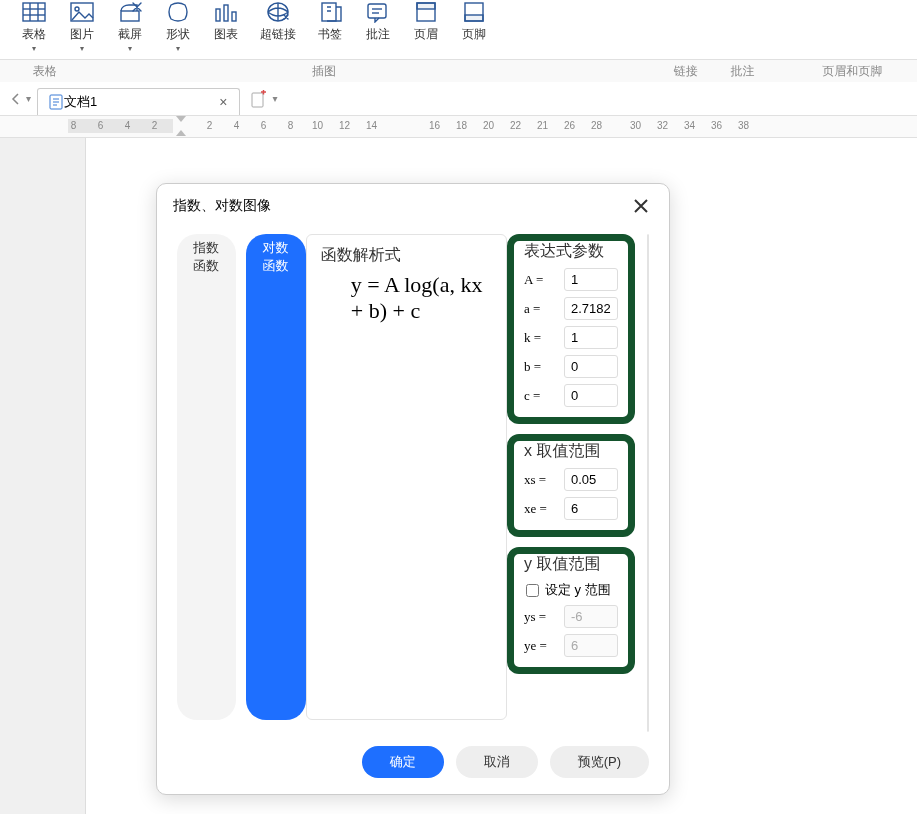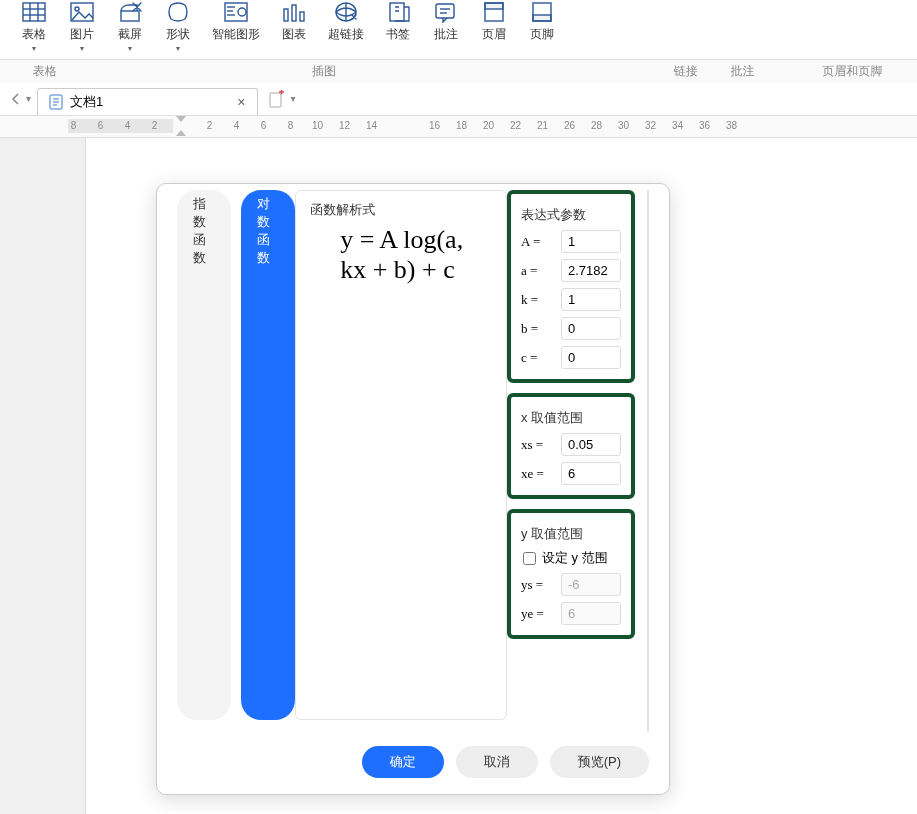--- a/index.html
+++ b/index.html
@@ -79,21 +79,21 @@
       cursor: pointer;
     }
     .tab {
       display: flex;
       align-items: center;
       border: 1px solid #ccc;
       border-bottom: none;
       padding: 4px 10px;
       margin-top: 6px;
       border-radius: 3px 3px 0 0;
-      gap: 6px;
+      gap: 0;
       font-size: 13px;
     }
     .tab-icon {
       width: 16px;
       height: 16px;
       display: flex;
       align-items: center;
       justify-content: center;
     }
     .tab-close {
@@ -219,45 +219,45 @@
       color: #ffffff;
     }
 
     .formula-box {
       border: 1px solid #e3e3e3;
       border-radius: 6px;
       padding: 10px 14px 18px 14px;
       margin-bottom: 12px;
     }
     .box-title {
-      font-size: 13px;
+      font-size: 16px;
       color: #333;
       margin-bottom: 6px;
     }
     .formula-text {
       font-family: "Times New Roman", serif;
-      font-size: 26px;
+      font-size: 22px;
       padding-left: 30px;
     }
 
     .columns {
       display: flex;
       gap: 12px;
       flex: 1;
     }
     .left-col {
       width: 128px;
       display: flex;
       flex-direction: column;
       gap: 10px;
     }
     .param-box {
-      border: 4px solid #14532d;
-      border-radius: 6px;
-      padding: 12px 10px 10px 10px;
+      border: 7px solid #14532d;
+      border-radius: 12px;
+      padding: 0 10px 10px 10px;
     }
     .param-row {
       display: flex;
       align-items: center;
       margin-top: 6px;
       gap: 6px;
     }
     .param-label {
       width: 34px;
       font-size: 13px;
@@ -355,32 +355,20 @@
       </div>
       <div class="ribbon-item">
         <div class="ribbon-icon">
           <svg width="26" height="22" viewBox="0 0 26 22">
             <path d="M6 4 Q2 11 6 18 Q13 22 20 18 Q24 11 20 4 Q13 0 6 4 Z"></path>
           </svg>
         </div>
     <div class="ribbon-label">形状</div>
     <div class="ribbon-dropdown">▾</div>
       </div>
-      <div class="ribbon-item">
-        <div class="ribbon-icon">
-          <svg width="26" height="22" viewBox="0 0 26 22">
-            <rect x="2" y="2" width="22" height="18"></rect>
-            <line x1="4" y1="6" x2="12" y2="6"></line>
-            <line x1="4" y1="10" x2="10" y2="10"></line>
-            <line x1="4" y1="14" x2="12" y2="14"></line>
-            <circle cx="19" cy="11" r="4"></circle>
-          </svg>
-        </div>
-    <div class="ribbon-label">智能图形</div>
-    </div>
       <div class="ribbon-item">
         <div class="ribbon-icon">
           <svg width="26" height="22" viewBox="0 0 26 22">
             <rect x="3" y="8" width="4" height="12"></rect>
             <rect x="11" y="4" width="4" height="16"></rect>
             <rect x="19" y="11" width="4" height="9"></rect>
           </svg>
         </div>
     <div class="ribbon-label">图表</div>
     </div>
@@ -486,40 +474,48 @@
       <div class="ruler-num" style="width: 27px;">10</div>
       <div class="ruler-num" style="width: 27px;">12</div>
       <div class="ruler-num" style="width: 27px;">14</div>
       <div class="ruler-num" style="width: 27px; margin-left: 36px;">16</div>
       <div class="ruler-num" style="width: 27px;">18</div>
       <div class="ruler-num" style="width: 27px;">20</div>
       <div class="ruler-num" style="width: 27px;">22</div>
       <div class="ruler-num" style="width: 27px;">21</div>
       <div class="ruler-num" style="width: 27px;">26</div>
       <div class="ruler-num" style="width: 27px;">28</div>
-      <div class="ruler-num" style="width: 27px;">30</div>
+      <div class="ruler-num" style="width: 27px; margin-left: 12px;">30</div>
       <div class="ruler-num" style="width: 27px;">32</div>
       <div class="ruler-num" style="width: 27px;">34</div>
       <div class="ruler-num" style="width: 27px;">36</div>
       <div class="ruler-num" style="width: 27px;">38</div>
     </div>
   <div class="ruler-indent">
     <svg width="10" height="20" viewBox="0 0 10 20">
       <path d="M0 0 H10 L5 6 Z" fill="#bbb"></path>
       <path d="M5 14 L0 20 H10 Z" fill="#bbb"></path>
     </svg>
   </div>
 </div>
 
 <div class="doc-area">
   <div class="doc-margin"></div>
   <div class="doc-page"></div>
 </div>
 
 <div class="dialog">
+  <div class="dialog-header">
+    <span>指数、对数图像</span>
+    <div class="dialog-close">
+      <svg width="16" height="16" viewBox="0 0 16 16">
+          <path d="M2 2 L14 14 M14 2 L2 14" stroke="#333" stroke-width="2"></path>
+        </svg>
+    </div>
+  </div>
 
   <div class="dialog-body">
     <div class="pill-tabs">
       <div class="pill">指数函数</div>
       <div class="pill active">对数函数</div>
     </div>
 
     <div class="formula-box">
       <div class="box-title">函数解析式</div>
       <div class="formula-text">y = A  log(a, kx + b) + c</div>

